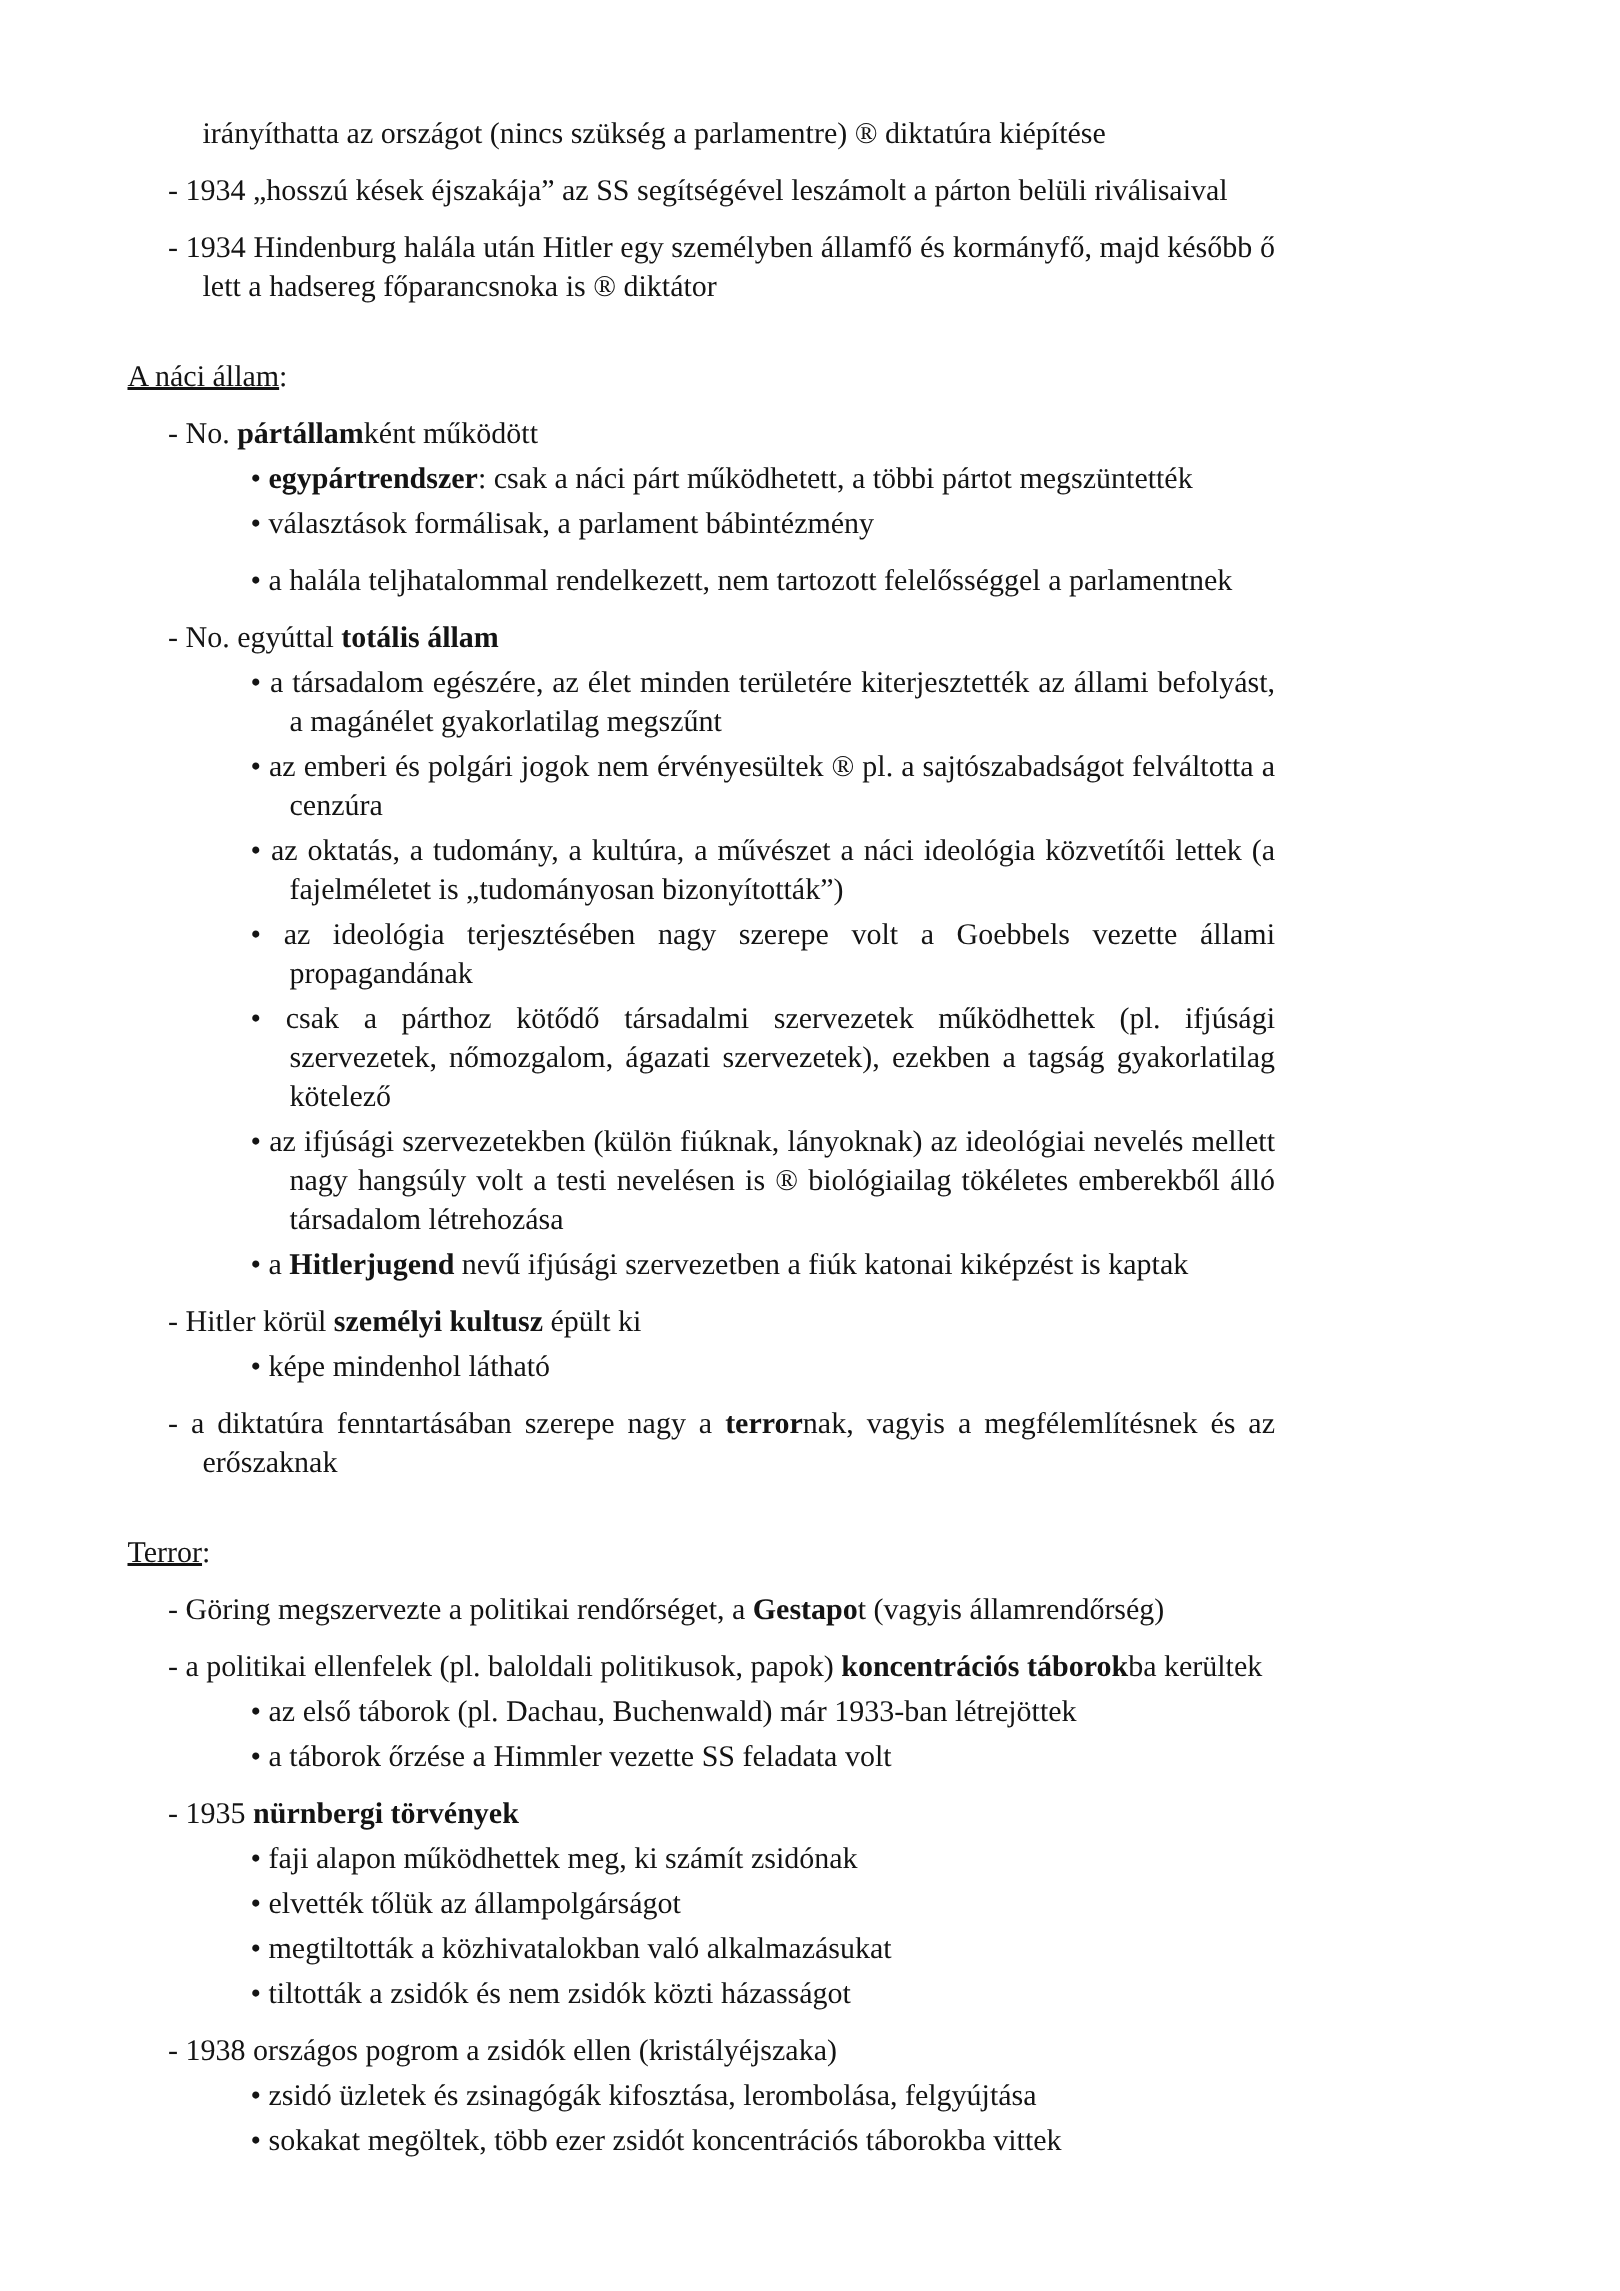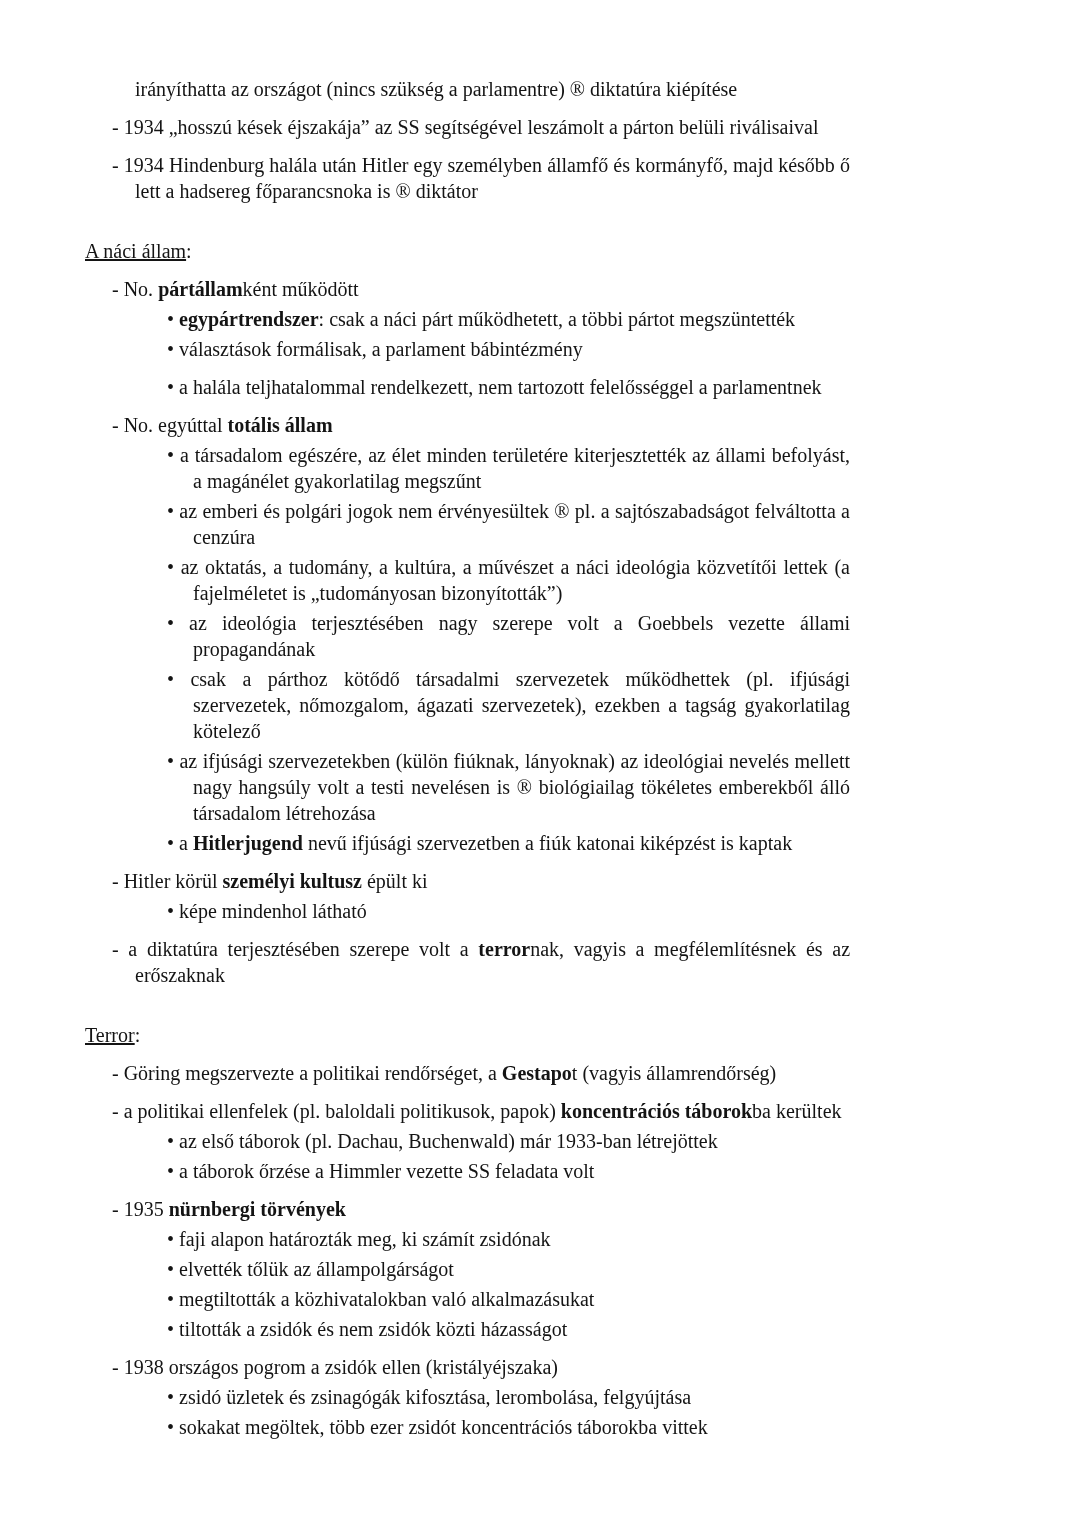--- a/index.html
+++ b/index.html
@@ -77,28 +77,28 @@
       <p class="l1"><span class="marker">-</span> <span>No. egyúttal </span><span class="b">totális állam</span></p>
       <p class="l2"><span class="marker">•</span> <span>a társadalom egészére, az élet minden területére kiterjesztették az állami befolyást, a magánélet gyakorlatilag megszűnt</span></p>
       <p class="l2"><span class="marker">•</span> <span>az emberi és polgári jogok nem érvényesültek ® pl. a sajtószabadságot felváltotta a cenzúra</span></p>
       <p class="l2"><span class="marker">•</span> <span>az oktatás, a tudomány, a kultúra, a művészet a náci ideológia közvetítői lettek (a fajelméletet is „tudományosan bizonyították”)</span></p>
       <p class="l2"><span class="marker">•</span> <span>az ideológia terjesztésében nagy szerepe volt a Goebbels vezette állami propagandának</span></p>
       <p class="l2"><span class="marker">•</span> <span>csak a párthoz kötődő társadalmi szervezetek működhettek (pl. ifjúsági szervezetek, nőmozgalom, ágazati szervezetek), ezekben a tagság gyakorlatilag kötelező</span></p>
       <p class="l2"><span class="marker">•</span> <span>az ifjúsági szervezetekben (külön fiúknak, lányoknak) az ideológiai nevelés mellett nagy hangsúly volt a testi nevelésen is ® biológiailag tökéletes emberekből álló társadalom létrehozása</span></p>
       <p class="l2"><span class="marker">•</span> <span>a </span><span class="b">Hitlerjugend</span><span> nevű ifjúsági szervezetben a fiúk katonai kiképzést is kaptak</span></p>
       <p class="l1"><span class="marker">-</span> <span>Hitler körül </span><span class="b">személyi kultusz</span><span> épült ki</span></p>
       <p class="l2"><span class="marker">•</span> <span>képe mindenhol látható</span></p>
-      <p class="l1"><span class="marker">-</span> <span>a diktatúra terjesztésében szerepe volt a </span><span class="b">terror</span><span>nak, vagyis a megfélemlítésnek és az erőszaknak</span></p>
+      <p class="l1"><span class="marker">-</span> <span>a diktatúra fenntartásában szerepe nagy a </span><span class="b">terror</span><span>nak, vagyis a megfélemlítésnek és az erőszaknak</span></p>
       <p class="heading"><span class="u">Terror</span><span>:</span></p>
       <p class="l1"><span class="marker">-</span> <span>Göring megszervezte a politikai rendőrséget, a </span><span class="b">Gestapo</span><span>t (vagyis államrendőrség)</span></p>
       <p class="l1"><span class="marker">-</span> <span>a politikai ellenfelek (pl. baloldali politikusok, papok) </span><span class="b">koncentrációs táborok</span><span>ba kerültek</span></p>
       <p class="l2"><span class="marker">•</span> <span>az első táborok (pl. Dachau, Buchenwald) már 1933-ban létrejöttek</span></p>
       <p class="l2"><span class="marker">•</span> <span>a táborok őrzése a Himmler vezette SS feladata volt</span></p>
       <p class="l1"><span class="marker">-</span> <span>1935 </span><span class="b">nürnbergi törvények</span></p>
-      <p class="l2"><span class="marker">•</span> <span>faji alapon határozták meg, ki számít zsidónak</span></p>
+      <p class="l2"><span class="marker">•</span> <span>faji alapon működhettek meg, ki számít zsidónak</span></p>
       <p class="l2"><span class="marker">•</span> <span>elvették tőlük az állampolgárságot</span></p>
       <p class="l2"><span class="marker">•</span> <span>megtiltották a közhivatalokban való alkalmazásukat</span></p>
       <p class="l2"><span class="marker">•</span> <span>tiltották a zsidók és nem zsidók közti házasságot</span></p>
       <p class="l1"><span class="marker">-</span> <span>1938 országos pogrom a zsidók ellen (kristályéjszaka)</span></p>
       <p class="l2"><span class="marker">•</span> <span>zsidó üzletek és zsinagógák kifosztása, lerombolása, felgyújtása</span></p>
       <p class="l2"><span class="marker">•</span> <span>sokakat megöltek, több ezer zsidót koncentrációs táborokba vittek</span></p>
     </div>
 </div>
 
 </body></html>

